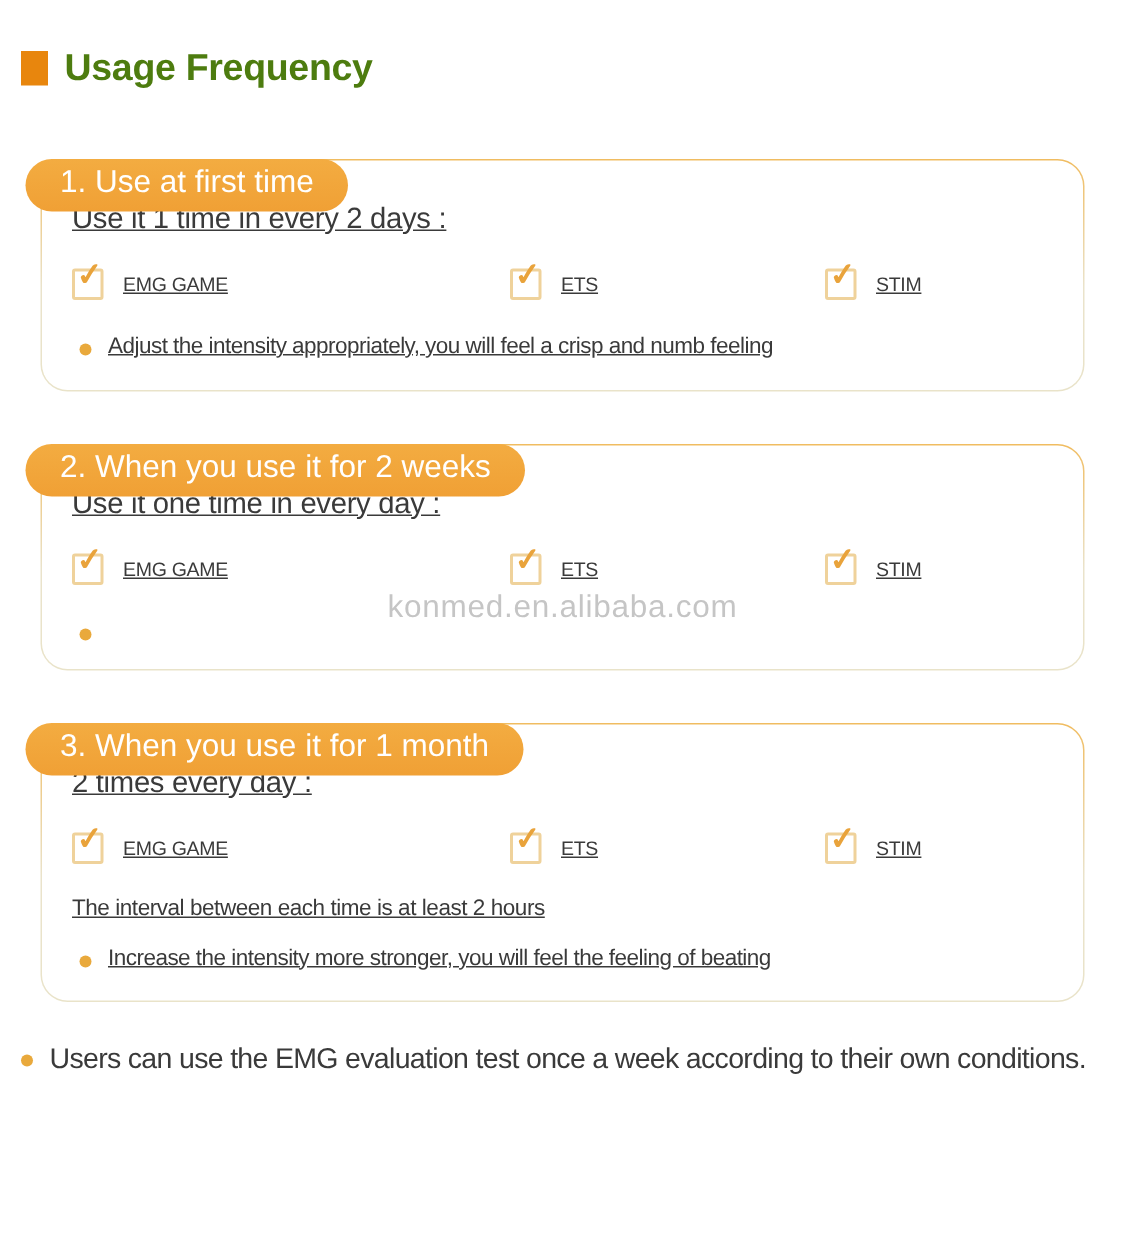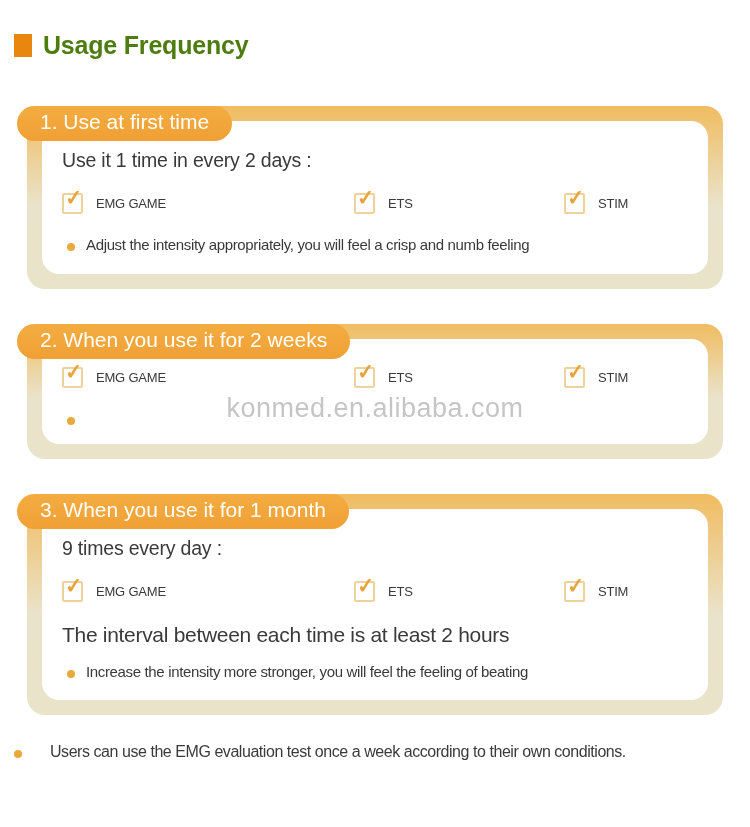--- a/index.html
+++ b/index.html
@@ -11,40 +11,40 @@
     position:relative;
     overflow:hidden;
   }
 
   
   .header { display:flex; align-items:center; gap:11px; padding:31px 0 0 14px; }
   .header-square { width:18px; height:23px; background:#E8860D; flex:none; }
   .header-title { font-size:25px; font-weight:700; color:#4d7c0f; letter-spacing:-0.2px; }
 
   
-  .card { position:relative; margin:0 27px; }
+  .card { position:relative; margin:0 27px;text-decoration:underline; }
   .card-1 { margin-top:46px; }
   .card-2 { margin-top:35px; }
   .card-3 { margin-top:35px;border-radius:12px; }
 
   .pill {
     position:absolute; top:0; left:-10px; z-index:2;
     background:linear-gradient(180deg,#F3AC41 0%,#F0A035 100%);
     color:#ffffff;
     font-size:21px;
     padding:4px 23px 7px 23px;
     border-radius:22px;
     white-space:nowrap;
   }
 
   .box {
     margin-top:1px;
     border-radius:18px;
     background:linear-gradient(180deg,#F0BC60 0%,#EAE3CB 55%,#E9E3C9 100%);
-    padding:15px;
+    padding:1px;
   }
   .box-inner {
     background:#ffffff;
     border-radius:17px;
     padding:28px 22px 15px 20px;
   }
 
   .intro { font-size:19.5px; letter-spacing:-0.2px; margin-bottom:21px; }
 
   .check-row { display:flex; margin-bottom:21px; }
@@ -57,38 +57,38 @@
     border:2px solid #EFD29B; border-radius:2px;
     background:#fff; position:relative;
   }
   .tick {
     position:absolute; left:1px; top:-8px;
     color:#E9A33B; font-size:21px; font-weight:700; line-height:1;
     transform:rotate(-4deg);
   }
   .check-label { font-size:13px; letter-spacing:-0.2px; }
 
-  .note { font-size:21px; letter-spacing:-0.3px; margin:1px 0 15px 0; }
+  .note { font-size:15px; letter-spacing:-0.3px; margin:1px 0 15px 0; }
 
   .bullet { display:flex; gap:11px; align-items:flex-start; padding-left:5px; margin-bottom:4px; }
   .dot { width:8px; height:8px; border-radius:50%; background:#E9A93C; margin-top:8px; flex:none; }
   .bullet-text { font-size:15px; line-height:1.3; letter-spacing:-0.35px; }
   .card-2 .bullet-text { max-width:585px; }
 
   
   .watermark {
     position:absolute; top:393px; left:50%; transform:translateX(-50%);
-    font-size:27px; color:#8c8c8c; opacity:0.5; letter-spacing:0.5px;
+    font-size:21px; color:#8c8c8c; opacity:0.5; letter-spacing:0.5px;
     white-space:nowrap; z-index:3; pointer-events:none;
   }
 
   
   .footer { display:flex; gap:11px; align-items:flex-start; margin:27px 8px 0 14px; }
   .footer .dot { margin-top:8px; }
-  .footer-text { font-size:16px; letter-spacing:-0.45px; line-height:1.3;margin-left:17px; }
+  .footer-text { font-size:19px; letter-spacing:-0.45px; line-height:1.3; }
 </style>
 </head>
 <body>
 
 <div class="header">
   <span class="header-square"></span>
   <span class="header-title">Usage Frequency</span>
 </div>
 
 <div class="card card-1">
@@ -121,20 +121,21 @@
         <span class="bullet-text">Adjust the intensity appropriately, you will feel a crisp and numb feeling</span>
       </div>
     </div>
   </div>
 </div>
 
 <div class="card card-2">
   <div class="pill">2. When you use it for 2 weeks</div>
   <div class="box">
     <div class="box-inner">
+      <div class="intro">Use it one time in every day :</div>
       <div class="check-row">
         <div class="check-col1 check-item">
           <span class="checkbox">
               <span class="tick">✓</span>
             </span>
           <span class="check-label">EMG GAME</span>
         </div>
         <div class="check-col2 check-item">
           <span class="checkbox">
               <span class="tick">✓</span>
@@ -152,21 +153,21 @@
         <span class="dot"></span>
       </div>
     </div>
   </div>
 </div>
 
 <div class="card card-3">
   <div class="pill">3. When you use it for 1 month</div>
   <div class="box">
     <div class="box-inner">
-      <div class="intro">9 times every day :</div>
+      <div class="intro">2 times every day :</div>
       <div class="check-row">
         <div class="check-col1 check-item">
           <span class="checkbox">
               <span class="tick">✓</span>
             </span>
           <span class="check-label">EMG GAME</span>
         </div>
         <div class="check-col2 check-item">
           <span class="checkbox">
               <span class="tick">✓</span>

